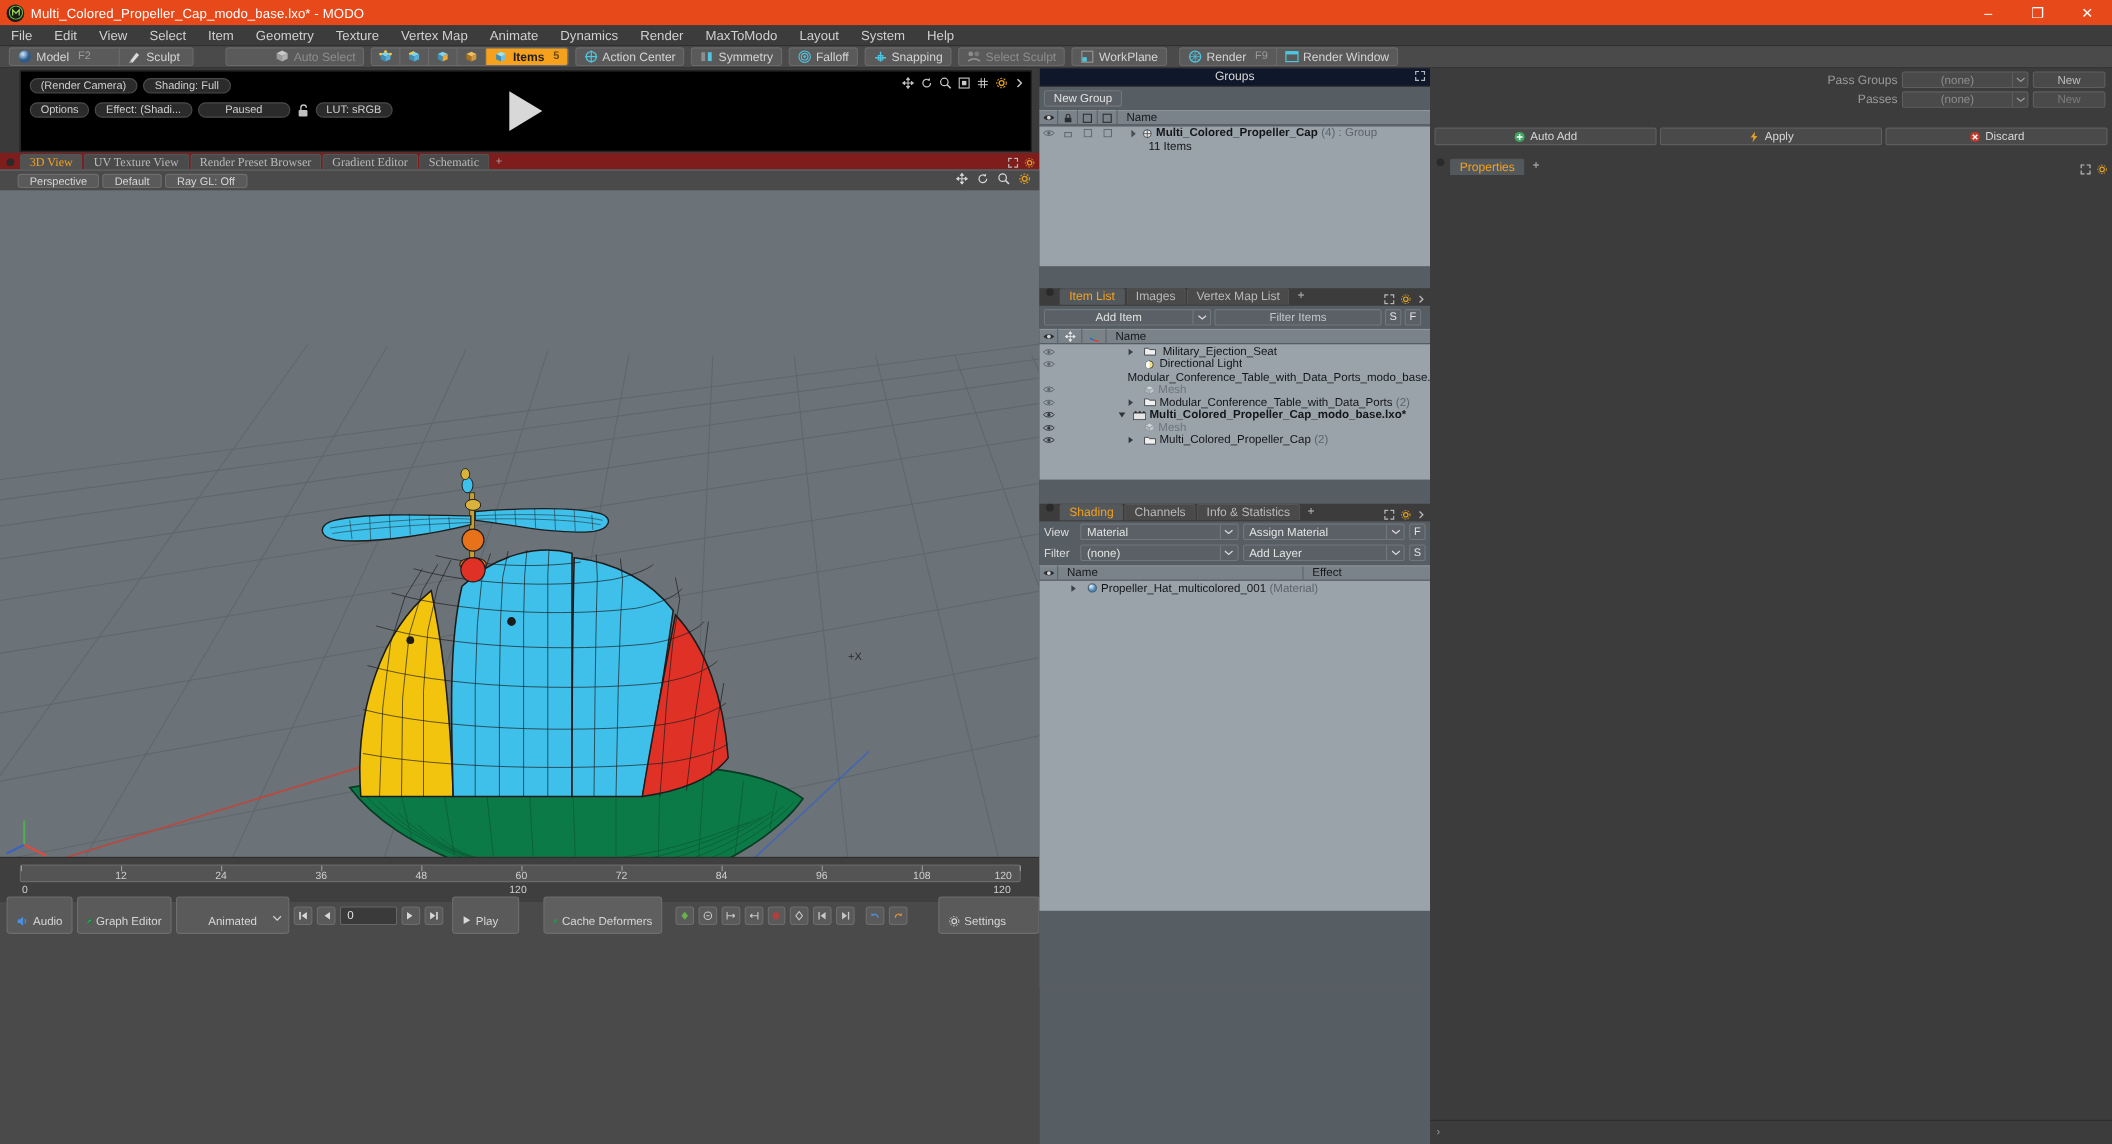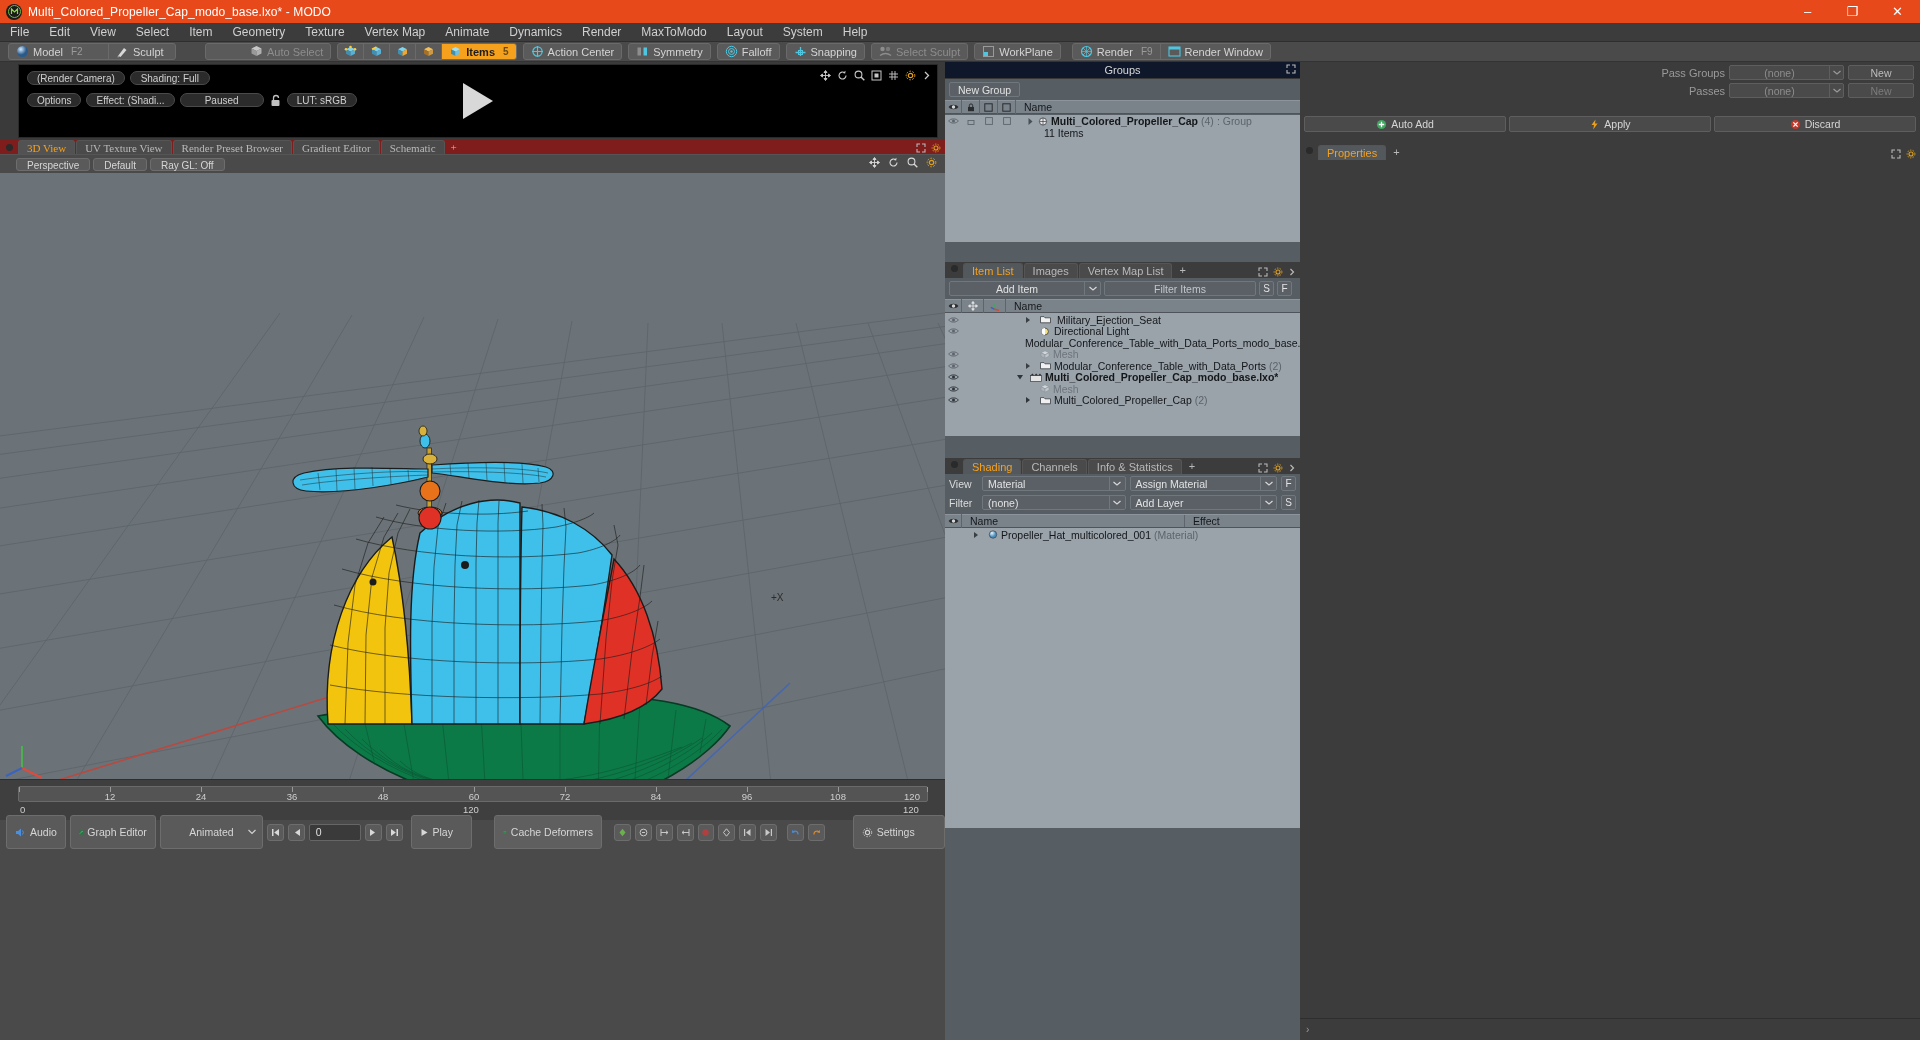--- a/index.html
+++ b/index.html
@@ -162,21 +162,21 @@
   
   .bottombar {
     position:absolute; left:0; top:820px; width:945px; height:220px;
     background:#4a4a4a;
   }
   .bb-row {
     position:absolute; left:0; top:2px; width:945px; height:20px;
     display:flex; align-items:center; gap:4px; padding-left:6px;
   }
   .bb-btn {
-    display:flex; align-items:center; gap:4px;
+    display:flex; gap:4px;
     height:17px; padding:16px 8px;
     background:#5a5a5a; border:1px solid #6d6d6d; border-radius:3px;
     font-size:10.5px; color:#d6d6d6; white-space:nowrap;
   }
   .bb-btn.sel { background:#5f5f5f; }
   .bb-icon-btn {
     width:17px; height:17px; display:flex; align-items:center; justify-content:center;
     background:#5a5a5a; border:1px solid #6d6d6d; border-radius:3px;
   }
   .bb-num {
@@ -191,21 +191,21 @@
   .panel-head {
     height:17px; background:#0f172a; display:flex; align-items:center;
     border-bottom:1px solid #383838; position:relative;
   }
   .panel-head .ptitle {
     flex:1; text-align:center; font-size:11px; color:#d8d8d8;
   }
   .panel-head .pctl { position:absolute; right:4px; top:2px; display:flex; gap:5px; }
 
   .ptab-bar {
-    height:16px; background:#3c3c3c; display:flex; align-items:center; gap:1px;
+    height:16px; background:#3c3c3c; display:flex; align-items:flex-start; gap:1px;
     padding-left:4px; position:relative;
   }
   .ptab {
     height:15px; line-height:15px; padding:0 8px;
     font-size:11px; color:#b9b9b9;
     background:#4a4a4a; border:1px solid #555; border-bottom:none;
     border-radius:3px 3px 0 0;
   }
   .ptab.active { color:#f5a11e; background:#53585c; }
   .ptab.plus { background:transparent; border:none; padding:0 6px; }

